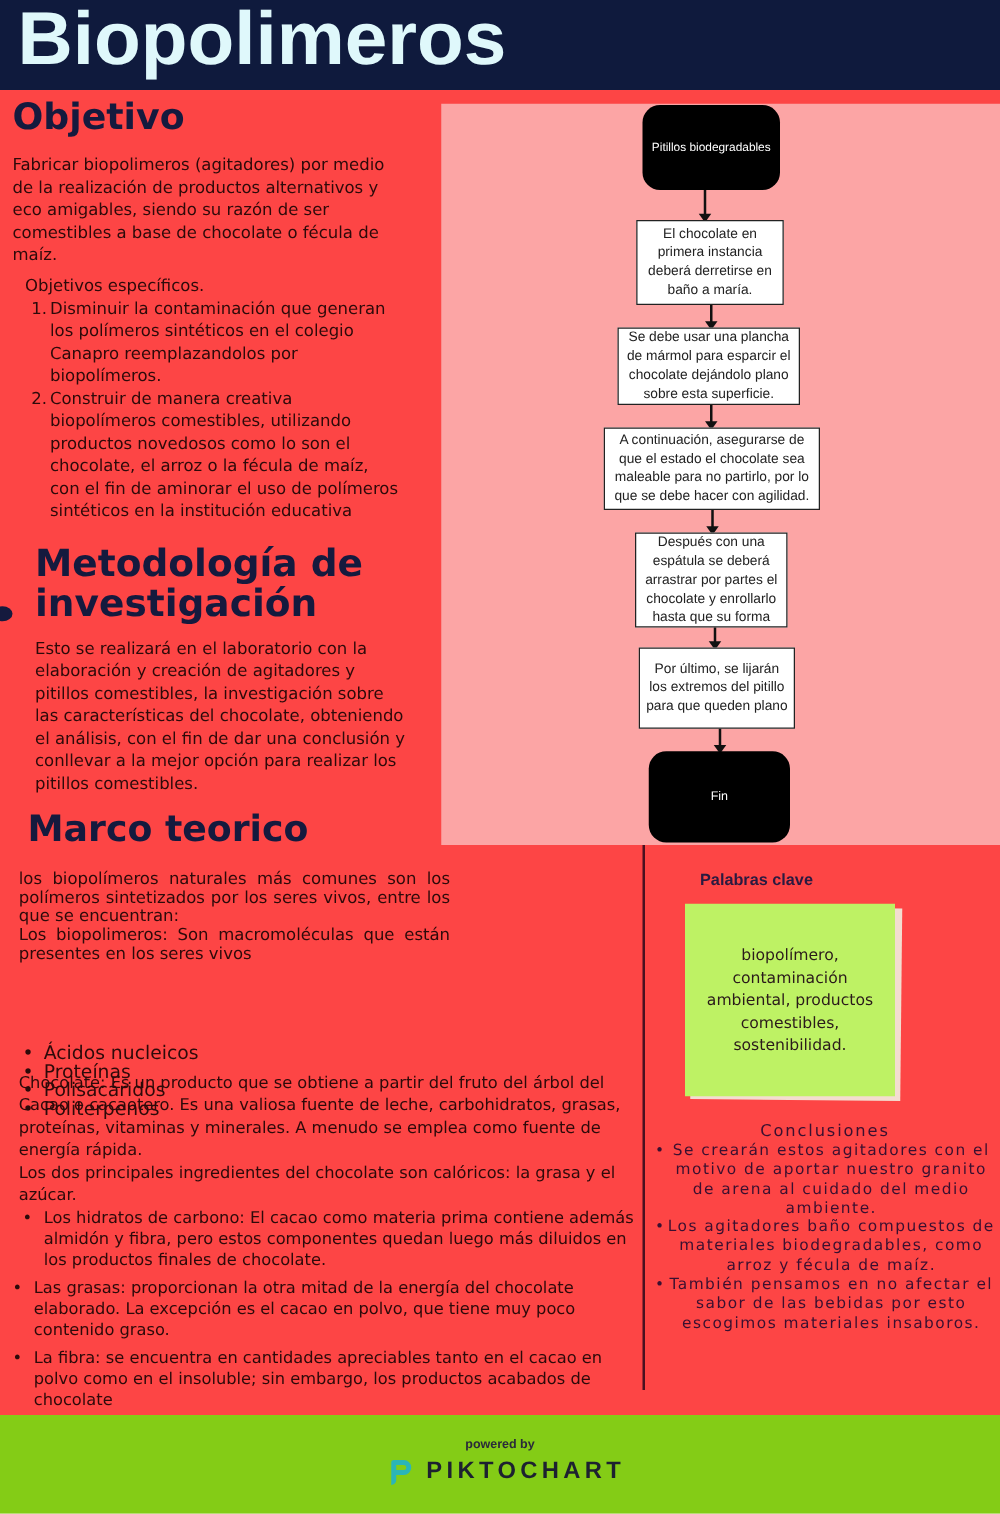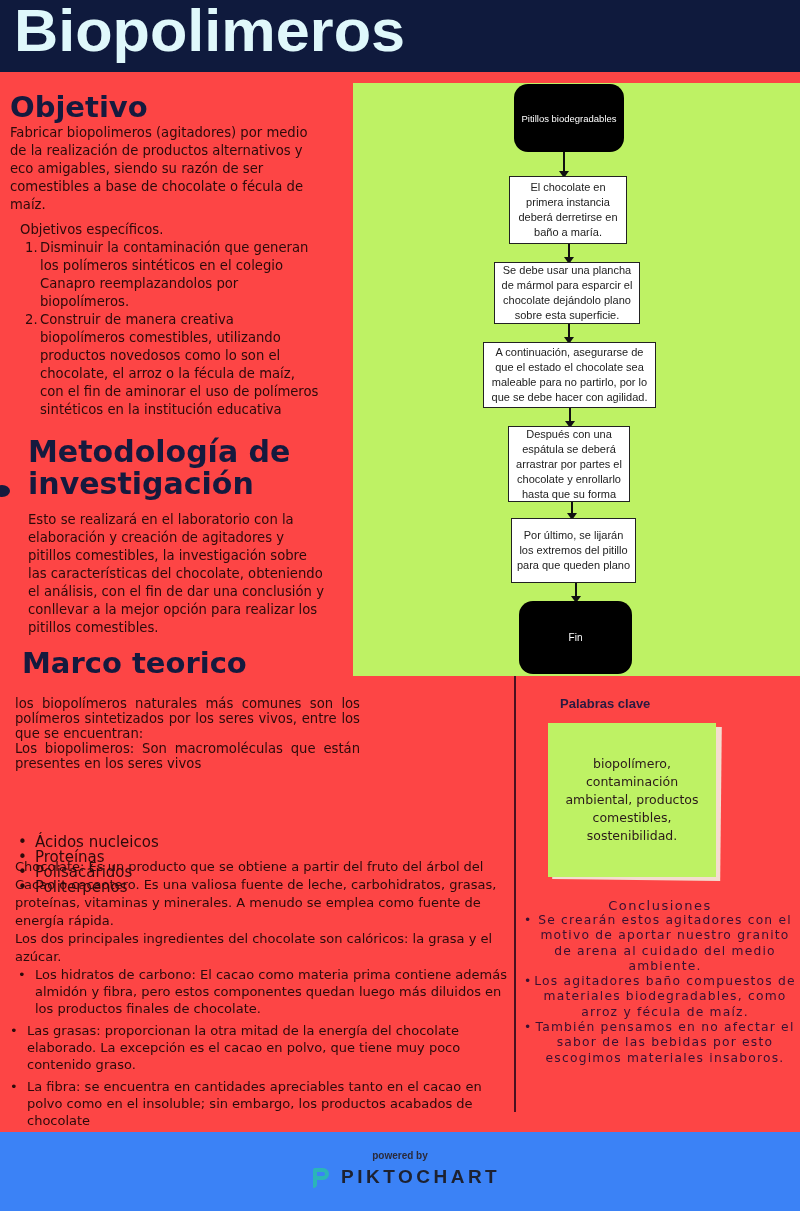--- a/index.html
+++ b/index.html
@@ -7,32 +7,32 @@
   body { position: relative; font-family: "Liberation Sans", sans-serif; }
 
   .header { position: absolute; left: 0; top: 0; width: 800px; height: 72px; background: #0f1a3d; }
   .header-title { position: absolute; left: 14px; top: -4px; font-family: "Liberation Sans", sans-serif; font-weight: 700; font-size: 60px; color: #dff8fb; letter-spacing: 0px; transform: scaleX(1.02); transform-origin: left; }
 
   .main { position: absolute; left: 0; top: 72px; width: 800px; height: 1060px; background: #fd4545; }
 
   .h-section { position: absolute; font-family: "DejaVu Sans", sans-serif; font-weight: 700; color: #151a3e; }
   .body-text { position: absolute; font-family: "DejaVu Sans", sans-serif; color: #2d0a0a; font-size: 13.2px; line-height: 18px; }
 
-  .obj-title { left: 10px; top: 76px; font-size: 29px; margin-top: 14px; }
+  .obj-title { left: 10px; top: 76px; font-size: 29px; }
   .obj-text { left: 10px; top: 124px; width: 300px; }
   .obj-sub { left: 20px; top: 221px; width: 300px; }
   .obj-list { left: 20px; top: 239px; width: 300px; list-style: none; }
   .obj-list li { position: relative; padding-left: 20px; }
   .obj-list li .num { position: absolute; left: 5px; top: 0; }
 
   .met-title { left: 28px; top: 436px; font-size: 30px; line-height: 32px; width: 300px; }
   .met-dot { position: absolute; left: -6px; top: 485px; width: 16px; height: 12px; background: #151a3e; border-radius: 50%; }
   .met-text { left: 28px; top: 511px; width: 300px; }
 
-  .flow { position: absolute; left: 353px; top: 83px; width: 447px; height: 593px; background: #bef264; }
+  .flow { position: absolute; left: 353px; top: 83px; width: 447px; height: 593px; background: #fca5a5; }
   .fnode { position: absolute; font-family: "Liberation Sans", sans-serif; font-size: 11px; line-height: 15px; text-align: center; color: #222; border: 1.5px solid #222; background: #fff; display: flex; align-items: center; justify-content: center; padding: 2px 4px; }
   .fnode.term { background: #000; color: #fff; border-radius: 14px; border: none; font-size: 9.5px; line-height: 19px; }
   .farrow { position: absolute; width: 2px; background: #111; }
   .farrow::after { content: ""; position: absolute; left: -4px; bottom: -2px; border-left: 5px solid transparent; border-right: 5px solid transparent; border-top: 7px solid #111; }
 
   .marco-title { left: 22px; top: 646px; font-size: 29px; }
   .marco-text { left: 15px; top: 696px; width: 345px; text-align: justify; font-size: 13.2px; line-height: 15px; }
   .marco-list { position: absolute; left: 18px; top: 788px; list-style: none; font-family: "DejaVu Sans", sans-serif; color: #2d0a0a; font-size: 15px; line-height: 15px; margin-top: 47px; }
   .marco-list li { position: relative; padding-left: 17px; }
   .marco-list li::before { content: "•"; position: absolute; left: 0; }
@@ -47,21 +47,21 @@
   .kw-title { position: absolute; left: 560px; top: 696px; font-family: "Liberation Sans", sans-serif; font-weight: 700; font-size: 13px; color: #2a1a40; }
   .kw-note-shadow { position: absolute; left: 553px; top: 726px; width: 168px; height: 154px; background: #f3ddd0; transform: rotate(0.6deg); }
   .kw-note { position: absolute; left: 548px; top: 723px; width: 168px; height: 154px; background: #bef264; display: flex; align-items: center; justify-content: center; text-align: center; padding: 10px; }
   .kw-text { font-family: "DejaVu Sans", sans-serif; font-size: 12.5px; line-height: 18px; color: #2a1a1a; }
 
   .conc-title { position: absolute; left: 520px; top: 898px; width: 280px; text-align: center; font-family: "DejaVu Sans", sans-serif; font-size: 13px; letter-spacing: 1.5px; color: #3a1030; line-height: 16px; }
   .conc-list { position: absolute; left: 524px; top: 913px; width: 272px; list-style: none; font-family: "DejaVu Sans", sans-serif; font-size: 12.3px; letter-spacing: 1.2px; color: #3a1030; line-height: 15.3px; text-align: center; }
   .conc-list li { position: relative; padding-left: 10px; }
   .conc-list li::before { content: "•"; position: absolute; left: 0; top: 0; }
 
-  .footer { position: absolute; left: 0; top: 1132px; width: 800px; height: 79px; background: #3b82f6; }
+  .footer { position: absolute; left: 0; top: 1132px; width: 800px; height: 79px; background: #84cc16; }
   .powered { position: absolute; left: 0; width: 800px; top: 18px; text-align: center; font-family: "Liberation Sans", sans-serif; font-weight: 700; font-size: 10px; color: #2a2a3a; }
   .pk-logo { position: absolute; left: 310px; top: 34px; width: 22px; height: 24px; }
   .pk-name { position: absolute; left: 341px; top: 34px; font-family: "Liberation Sans", sans-serif; font-weight: 700; font-size: 19px; letter-spacing: 3.5px; color: #1d2130; }
 </style>
 </head>
 <body>
 
 <div class="header">
   <div class="header-title">Biopolimeros</div>
 </div>

